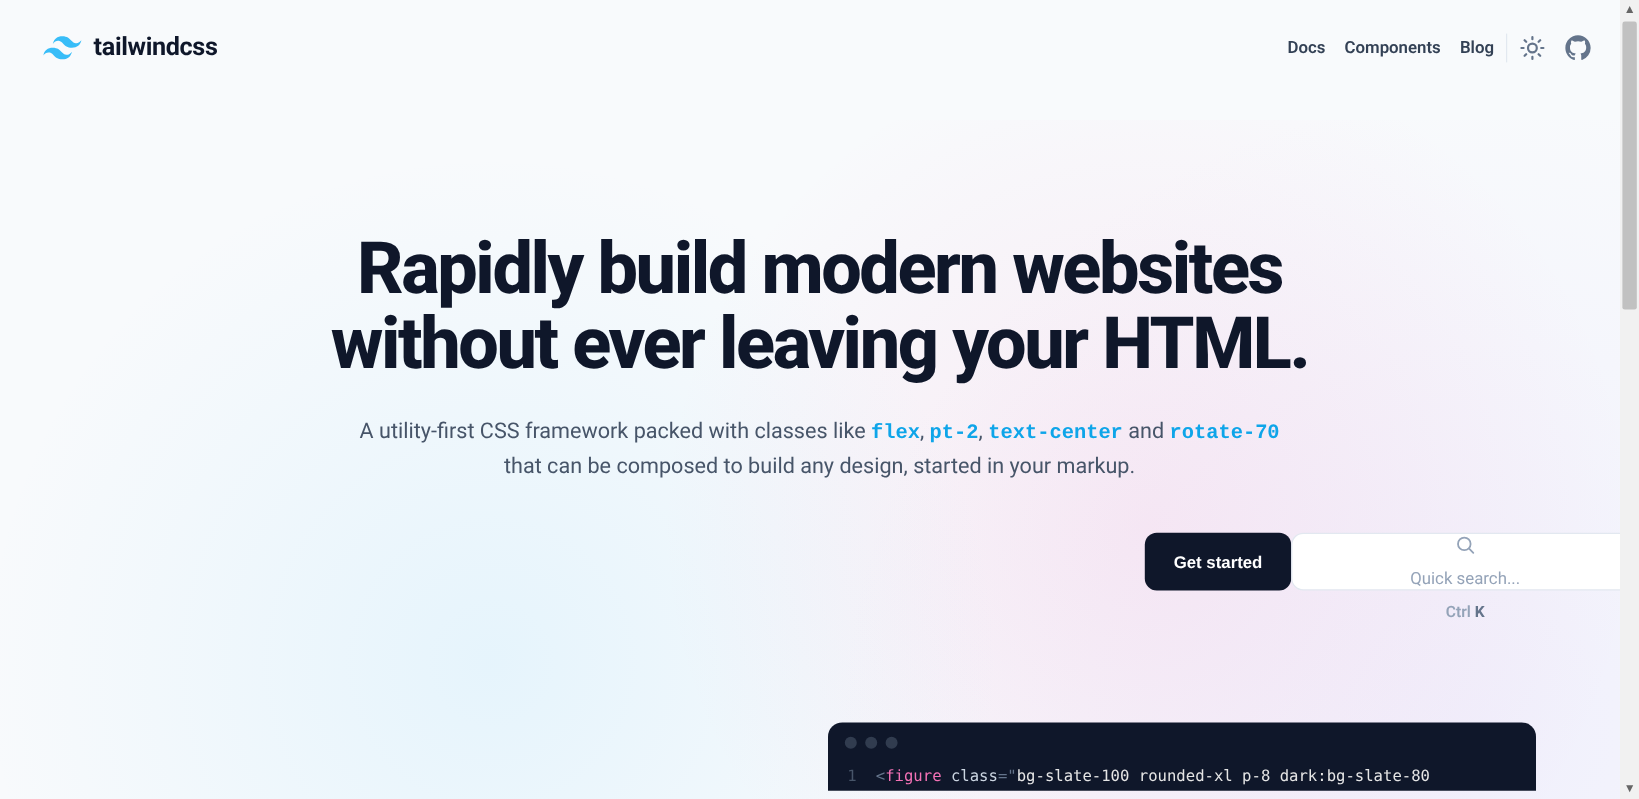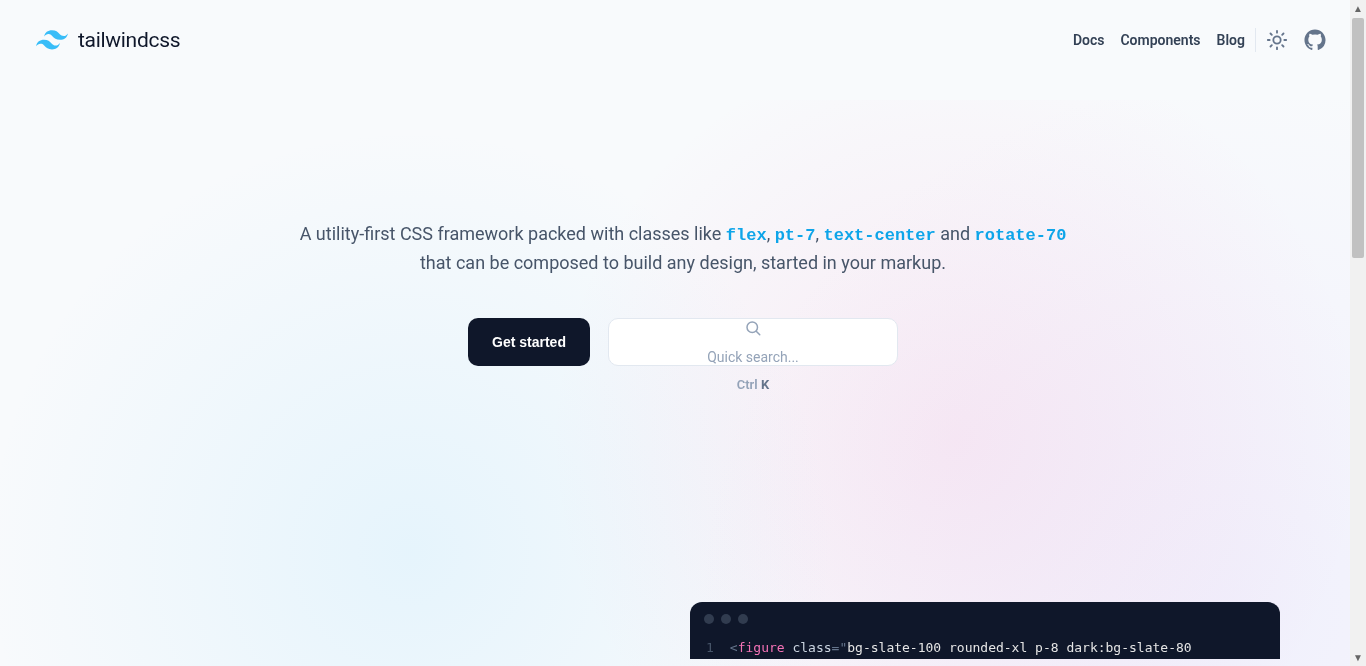--- a/index.html
+++ b/index.html
@@ -31,21 +31,21 @@
       padding: 28px 40px 0 36px;
     }
     .logo {
       display: flex;
       align-items: center;
       gap: 10px;
     }
     .logo-mark svg { display: block; }
     .logo-text {
       font-size: 21px;
-      font-weight: 400;
+      font-weight: 700;
       color: #0f172a;
       letter-spacing: -0.3px;
     }
     .nav {
       display: flex;
       align-items: center;
       gap: 16px;
     }
     .nav-link {
       font-size: 14px;
@@ -87,22 +87,21 @@
       line-height: 1.6;
     }
     .code-chip {
       font-family: Liberation Mono, monospace;
       font-weight: 600;
       color: #0ea5e9;
       font-size: 17px;
     }
     .cta-row {
       display: flex;
-      justify-content: center;
-      gap: 18px;
+      justify-content: flex-end;
       margin-top: 40px;
     }
     .btn-primary {
       background: #0f172a;
       color: #fff;
       font-size: 14px;
       font-weight: 600;
       padding: 14px 24px;
       border-radius: 10px;
       border: none;
@@ -205,22 +204,26 @@
     </span>
     <a class="icon-btn">
       <svg width="22" height="22" viewBox="0 0 24 24" fill="currentColor">
         <path d="M12 .5C5.65.5.5 5.65.5 12c0 5.08 3.29 9.39 7.86 10.91.58.11.79-.25.79-.56v-2c-3.2.7-3.88-1.54-3.88-1.54-.52-1.33-1.28-1.69-1.28-1.69-1.05-.72.08-.7.08-.7 1.16.08 1.77 1.19 1.77 1.19 1.03 1.77 2.71 1.26 3.37.96.1-.75.4-1.26.73-1.55-2.56-.29-5.25-1.28-5.25-5.69 0-1.26.45-2.29 1.19-3.09-.12-.29-.52-1.47.11-3.06 0 0 .97-.31 3.18 1.18a11 11 0 0 1 5.8 0c2.2-1.49 3.17-1.18 3.17-1.18.63 1.59.23 2.77.11 3.06.74.8 1.19 1.83 1.19 3.09 0 4.42-2.7 5.39-5.27 5.68.41.36.78 1.06.78 2.14v3.17c0 .31.21.68.8.56A11.5 11.5 0 0 0 23.5 12C23.5 5.65 18.35.5 12 .5z"></path>
       </svg>
     </a>
   </nav>
 </header>
 
 <section class="hero">
+  <h1 class="headline">
+    <span>Rapidly build modern websites</span><br>
+    <span>without ever leaving your HTML.</span>
+  </h1>
   <p class="sub">
-    <span>A utility-first CSS framework packed with classes like </span><span class="code-chip">flex</span><span>, </span><span class="code-chip">pt-7</span><span>, </span><span class="code-chip">text-center</span><span> and </span><span class="code-chip">rotate-70</span><span> that can be composed to build any design, started in your markup.</span>
+    <span>A utility-first CSS framework packed with classes like </span><span class="code-chip">flex</span><span>, </span><span class="code-chip">pt-2</span><span>, </span><span class="code-chip">text-center</span><span> and </span><span class="code-chip">rotate-70</span><span> that can be composed to build any design, started in your markup.</span>
   </p>
 
   <div class="cta-row">
     <button class="btn-primary">Get started</button>
     <div class="search">
       <span class="search-icon">
         <svg width="18" height="18" viewBox="0 0 24 24" fill="none" stroke="currentColor" stroke-width="2" stroke-linecap="round">
             <circle cx="11" cy="11" r="7"></circle>
             <path d="m21 21-4.35-4.35"></path>
           </svg>

